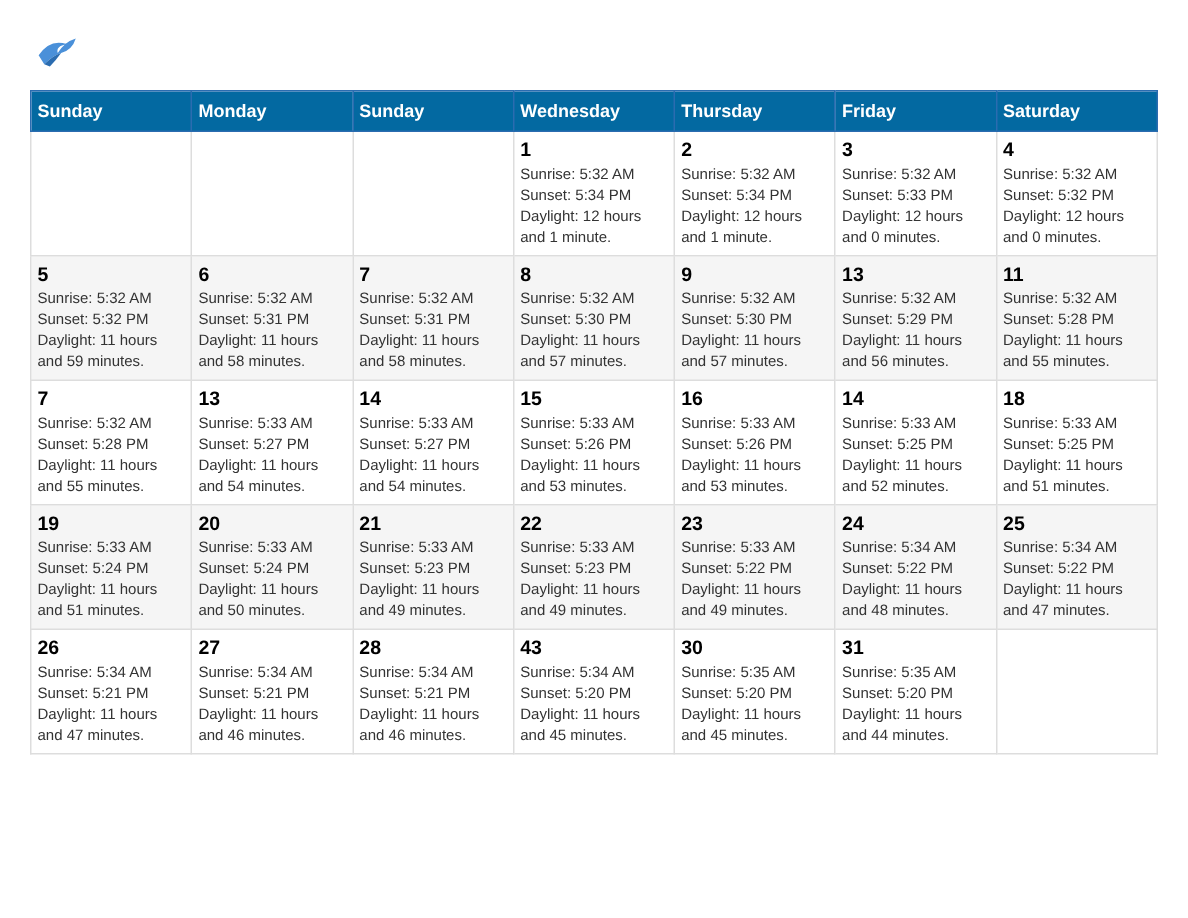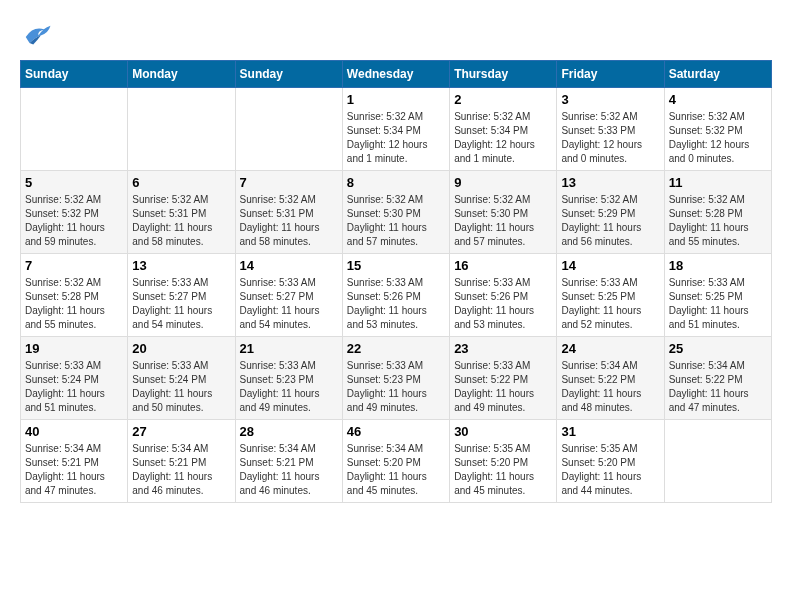--- a/index.html
+++ b/index.html
@@ -236,33 +236,33 @@
           <div class="day-number">24</div>
           <div class="day-detail">Sunrise: 5:34 AM<br>Sunset: 5:22 PM<br>Daylight: 11 hours and 48 minutes.</div>
         </td>
         <td>
           <div class="day-number">25</div>
           <div class="day-detail">Sunrise: 5:34 AM<br>Sunset: 5:22 PM<br>Daylight: 11 hours and 47 minutes.</div>
         </td>
       </tr>
       <tr>
         <td>
-          <div class="day-number">40</div>
+          <div class="day-number">26</div>
           <div class="day-detail">Sunrise: 5:34 AM<br>Sunset: 5:21 PM<br>Daylight: 11 hours and 47 minutes.</div>
         </td>
         <td>
           <div class="day-number">27</div>
           <div class="day-detail">Sunrise: 5:34 AM<br>Sunset: 5:21 PM<br>Daylight: 11 hours and 46 minutes.</div>
         </td>
         <td>
           <div class="day-number">28</div>
           <div class="day-detail">Sunrise: 5:34 AM<br>Sunset: 5:21 PM<br>Daylight: 11 hours and 46 minutes.</div>
         </td>
         <td>
-          <div class="day-number">46</div>
+          <div class="day-number">43</div>
           <div class="day-detail">Sunrise: 5:34 AM<br>Sunset: 5:20 PM<br>Daylight: 11 hours and 45 minutes.</div>
         </td>
         <td>
           <div class="day-number">30</div>
           <div class="day-detail">Sunrise: 5:35 AM<br>Sunset: 5:20 PM<br>Daylight: 11 hours and 45 minutes.</div>
         </td>
         <td>
           <div class="day-number">31</div>
           <div class="day-detail">Sunrise: 5:35 AM<br>Sunset: 5:20 PM<br>Daylight: 11 hours and 44 minutes.</div>
         </td>

